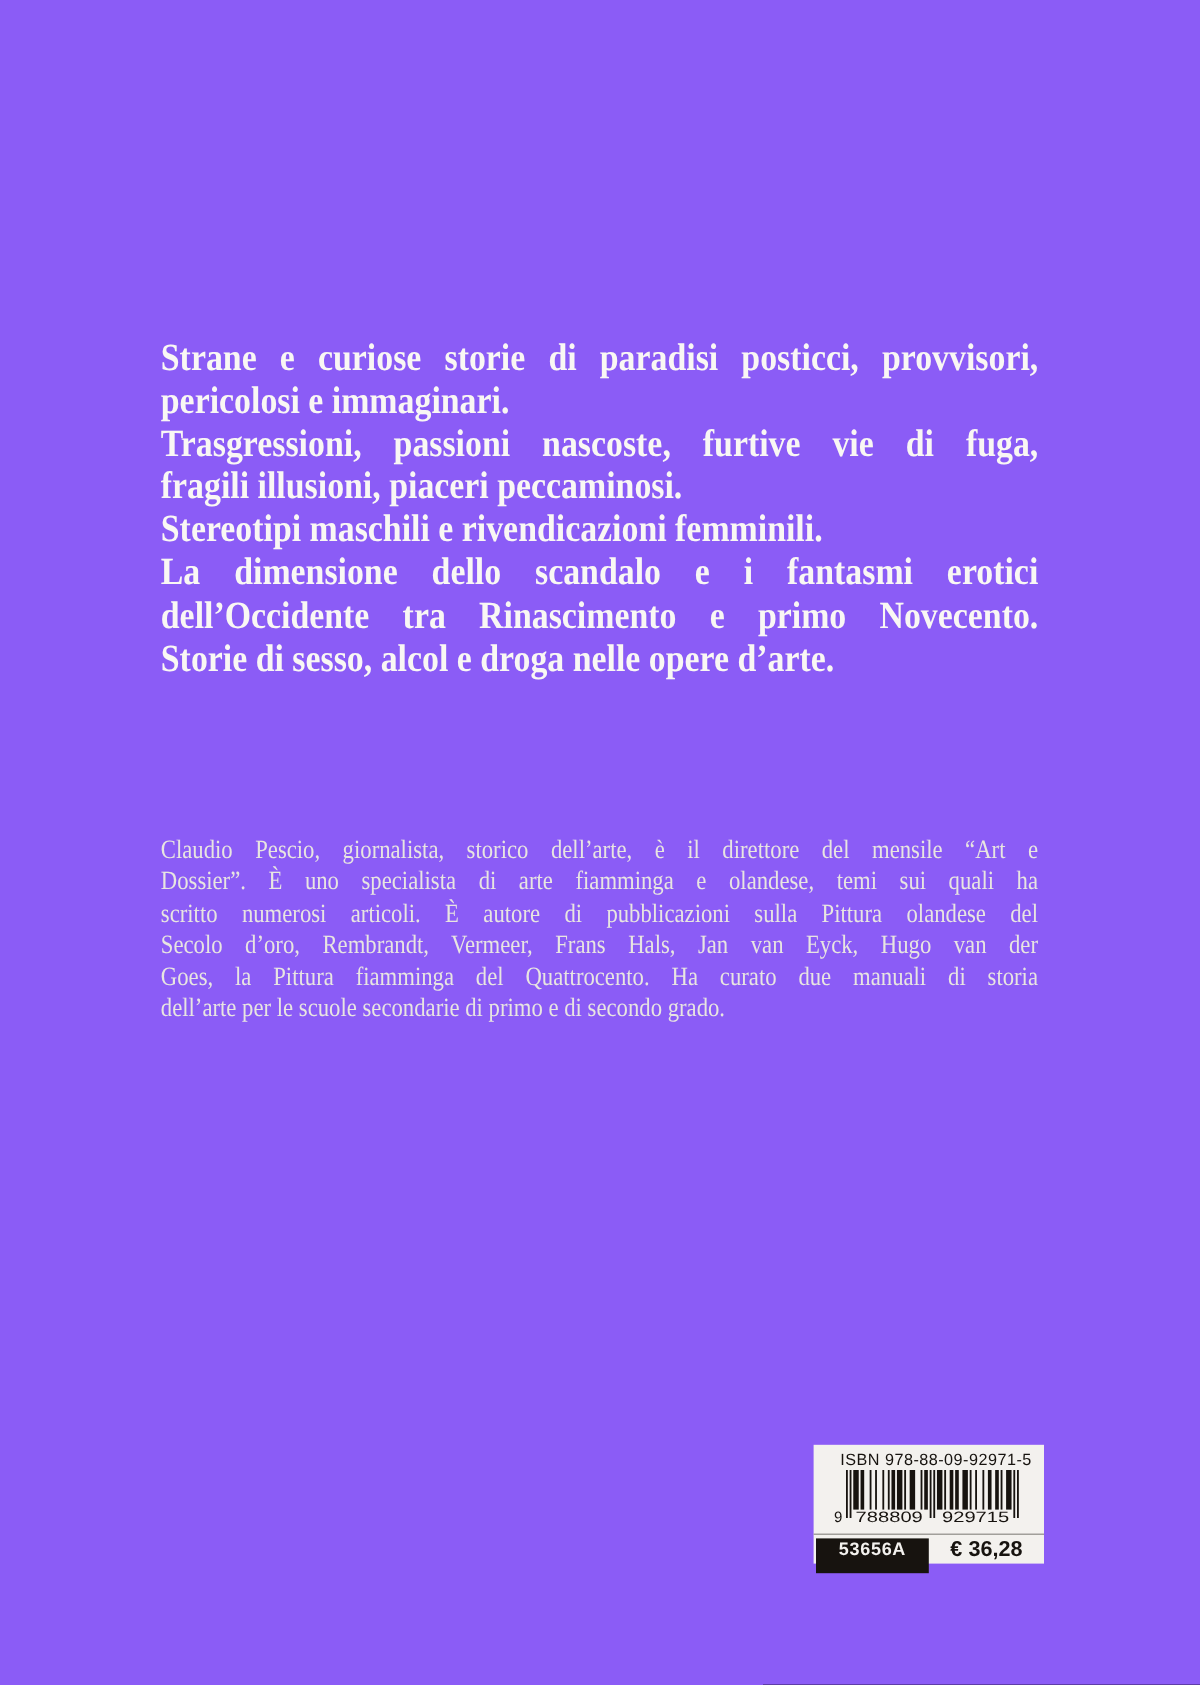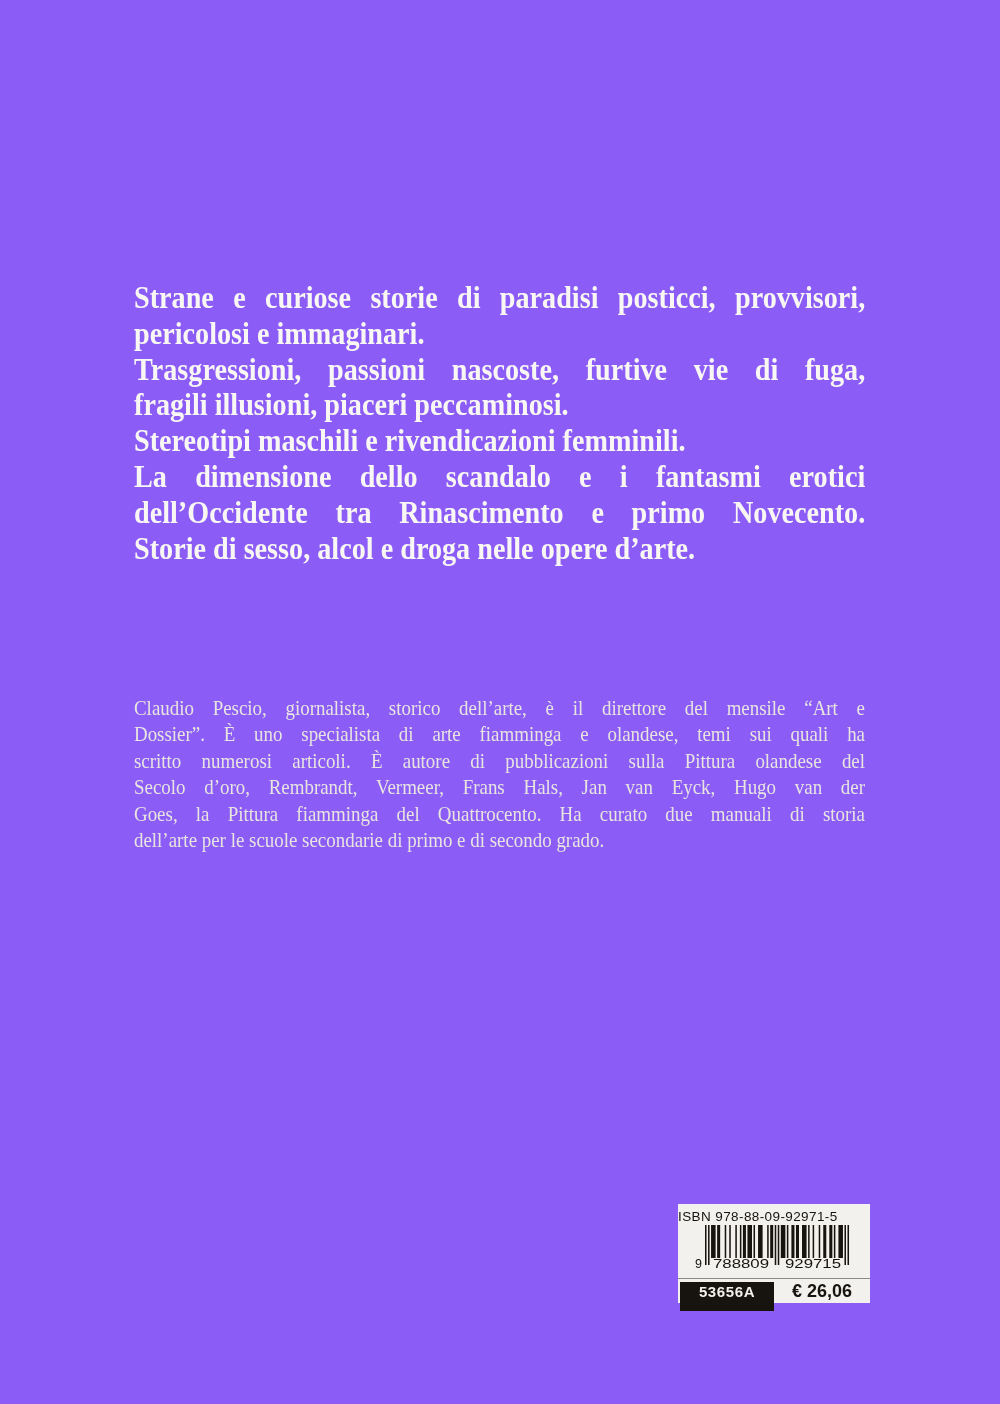--- a/index.html
+++ b/index.html
@@ -47,20 +47,21 @@
     top: 1204px;
     width: 192px;
     height: 99px;
     background: #f3f1ee;
     font-family: "Liberation Sans", sans-serif;
   }
   #isbn-line {
     position: absolute;
     left: 0; top: 5px;
     width: 204px;
+    text-align: center;
     font-size: 13.5px;
     letter-spacing: 0.4px;
     color: #17130f;
   }
   #barcode-svg {
     position: absolute;
     left: 8px;
     top: 21px;
   }
   #label-bottom {
@@ -160,17 +161,17 @@
           <rect x="158.47" y="0" width="1.52" height="40" class="bar"></rect>
           <rect x="161.50" y="0" width="1.52" height="40" class="bar"></rect>
         </g>
       <text class="bc-digit" x="16" y="43" text-anchor="end">9</text>
       <text class="bc-digit" x="27" y="43" textLength="56" lengthAdjust="spacingAndGlyphs">788809</text>
       <text class="bc-digit" x="99" y="43" textLength="56" lengthAdjust="spacingAndGlyphs">929715</text>
     </svg>
 
     <div id="label-bottom">
       <div id="code-cell">53656A</div>
-      <div id="price-cell">€ 26,06</div>
+      <div id="price-cell">€ 36,28</div>
     </div>
   </div>
 
 </div>
 
 </body></html>

